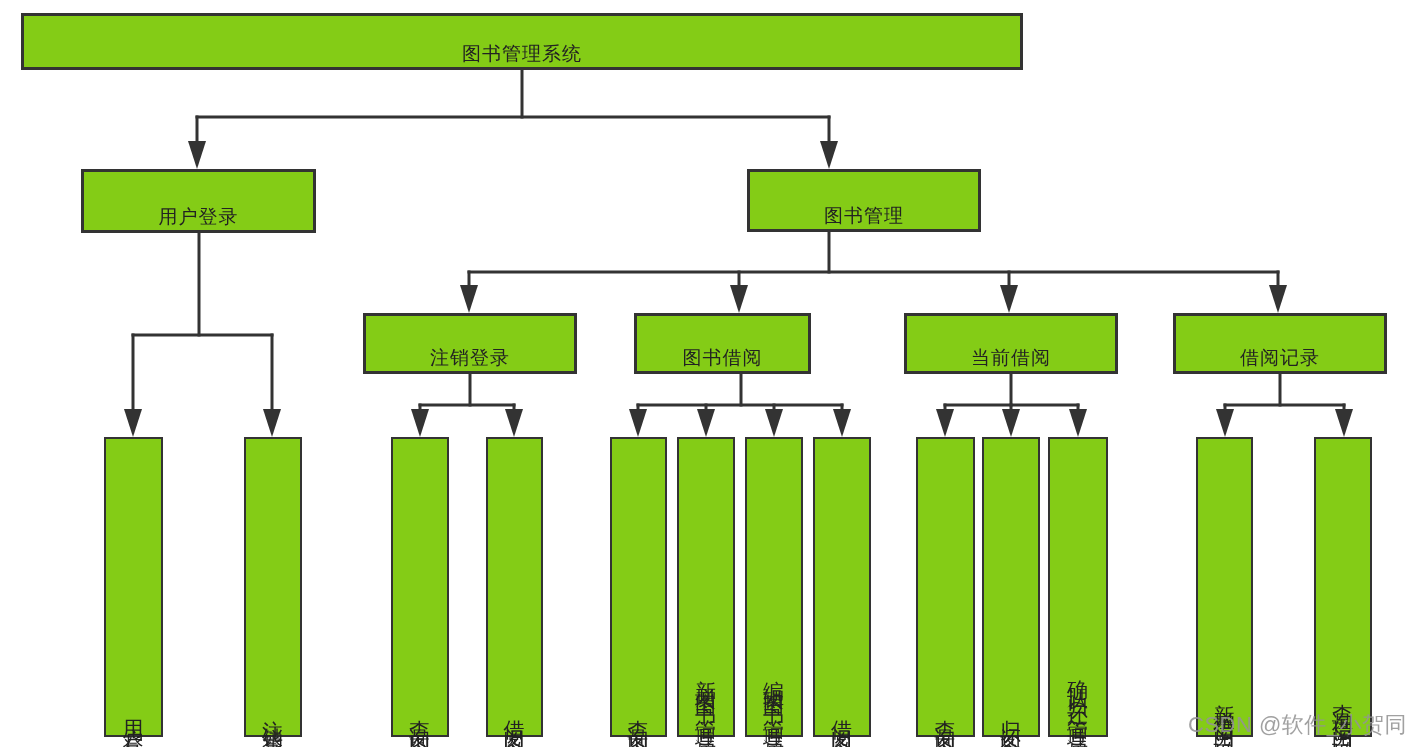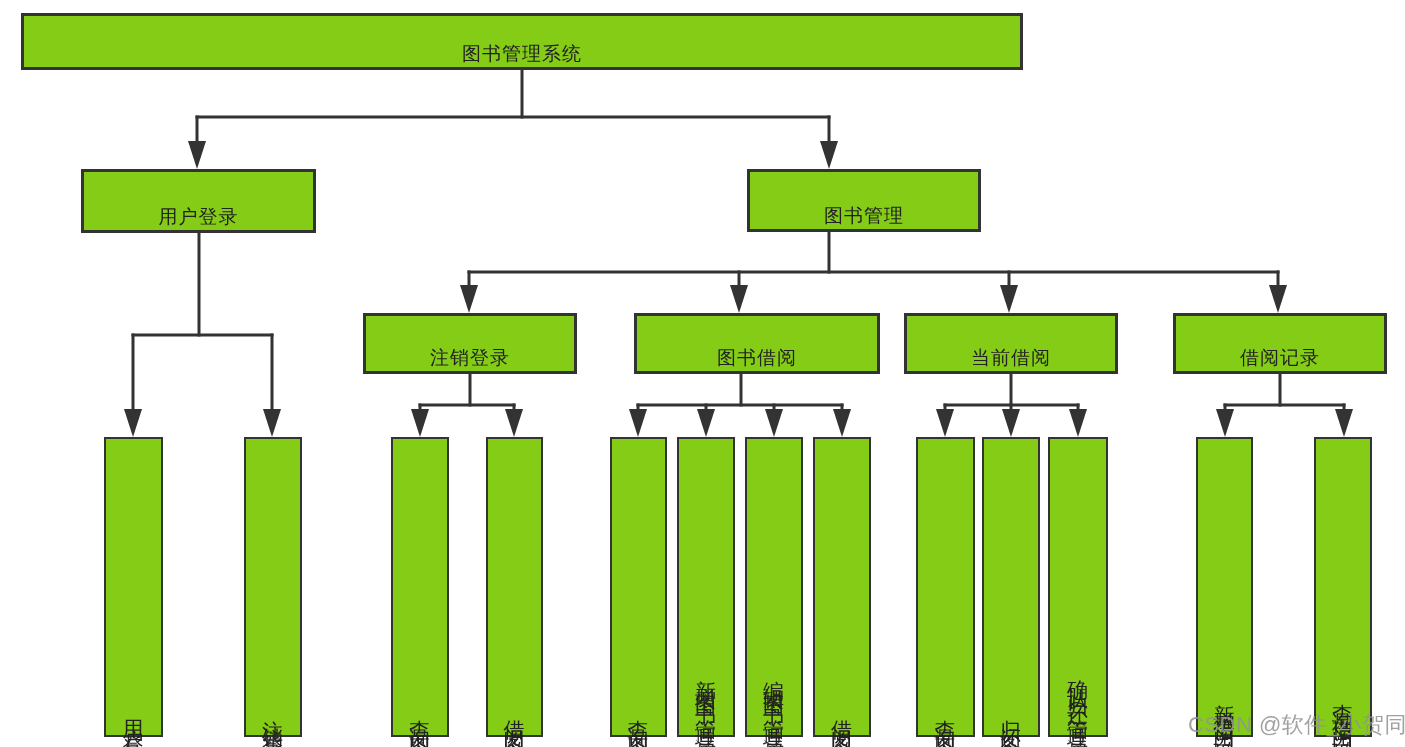--- a/index.html
+++ b/index.html
@@ -127,21 +127,21 @@
   <div class="node h-label" style="left:81px; top:169px; width:235px; height:64px;">
     <span>用户登录</span>
   </div>
   <div class="node h-label" style="left:711px; top:169px; width:234px; height:63px;margin-left:36px;">
     <span>图书管理</span>
   </div>
 
   <div class="node h-label" style="left:363px; top:313px; width:214px; height:61px;">
     <span>注销登录</span>
   </div>
-  <div class="node h-label" style="left:634px; top:313px; width:246px; height:61px;">
+  <div class="node h-label" style="left:634px; top:313px; width:177px; height:61px;">
     <span>图书借阅</span>
   </div>
   <div class="node h-label" style="left:904px; top:313px; width:214px; height:61px;">
     <span>当前借阅</span>
   </div>
   <div class="node h-label" style="left:1173px; top:313px; width:214px; height:61px;">
     <span>借阅记录</span>
   </div>
 
   <div class="node leaf" style="left:104px; top:437px; width:59px; height:300px;">

